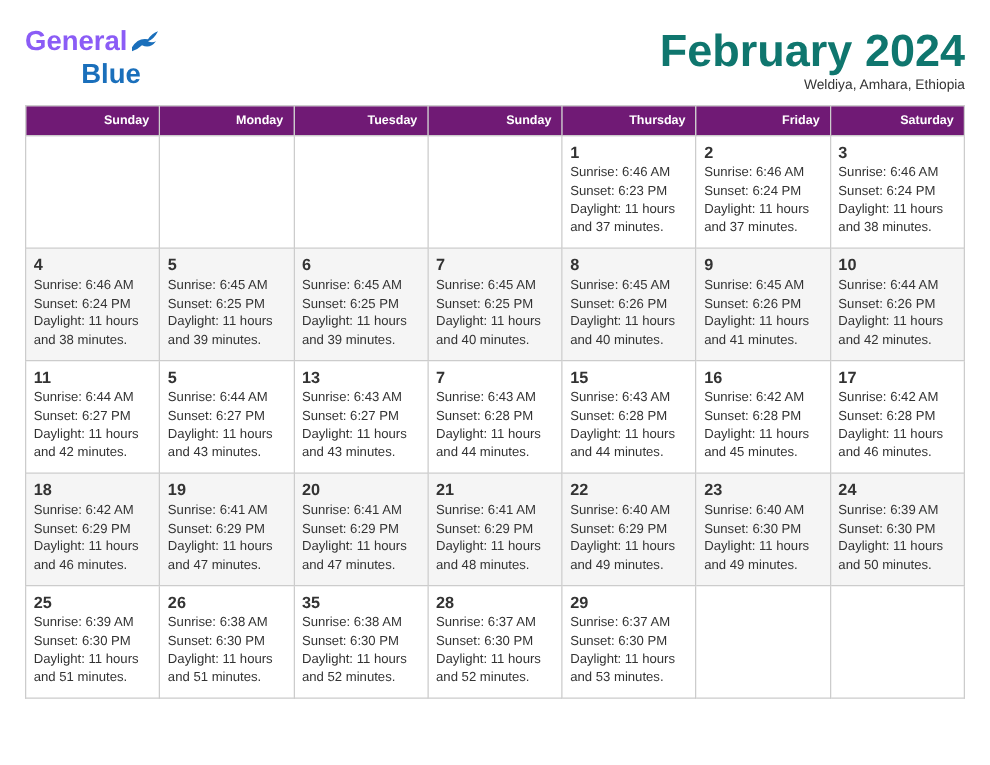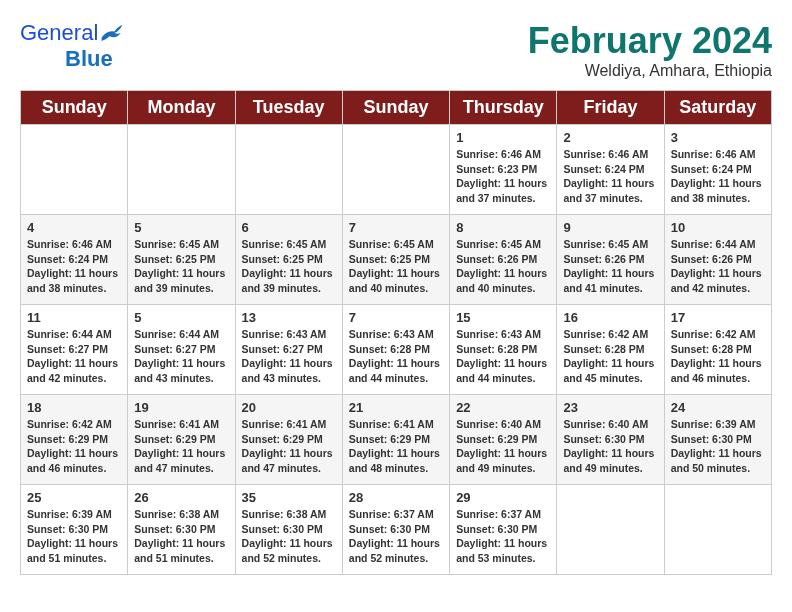--- a/index.html
+++ b/index.html
@@ -20,22 +20,22 @@
       display: flex;
       flex-direction: column;
       align-items: flex-start;
     }
     .logo-text {
       display: flex;
       align-items: center;
     }
     .logo-general {
       font-size: 22px;
-      font-weight: normal;
-      color: #1d4ed8;
+      font-weight: bold;
+      color: #8b5cf6;
     }
     .logo-blue {
       font-size: 22px;
       font-weight: bold;
       color: #1a6fbb;
       margin-left: 45px;
     }
     .logo-bird {
       width: 24px;
       height: 20px;
@@ -43,34 +43,34 @@
     }
     .title-area {
       text-align: right;
     }
     .month-title {
       font-size: 36px;
       font-weight: bold;
       color: #0f766e;
     }
     .location-title {
-      font-size: 16px;
+      font-size: 11px;
       color: #333;
     }
     .calendar {
       width: 100%;
       border-collapse: collapse;
       table-layout: fixed;
     }
     .calendar th {
-      background: #7f1d1d;
+      background: #701a75;
       color: #fff;
-      text-align: center;
+      text-align: right;
       padding: 6px 8px;
-      font-size: 18px;
+      font-size: 10px;
       border: 1px solid #ccc;
     }
     .calendar td {
       border: 1px solid #ccc;
       vertical-align: top;
       padding: 5px 6px;
       font-size: 11px;
       color: #333;
       height: 90px;
       background: #fff;
@@ -82,21 +82,20 @@
       font-size: 13px;
       font-weight: bold;
       color: #333;
       display: block;
       margin-bottom: 2px;
     }
     .day-info {
       font-size: 10.5px;
       line-height: 1.4;
       color: #333;
-      font-weight: bold;
     }
     .empty-cell {
       background: #fff !important;
     }
   </style>
 </head>
 <body>
 
 <div class="header-area">
   <div class="logo">

